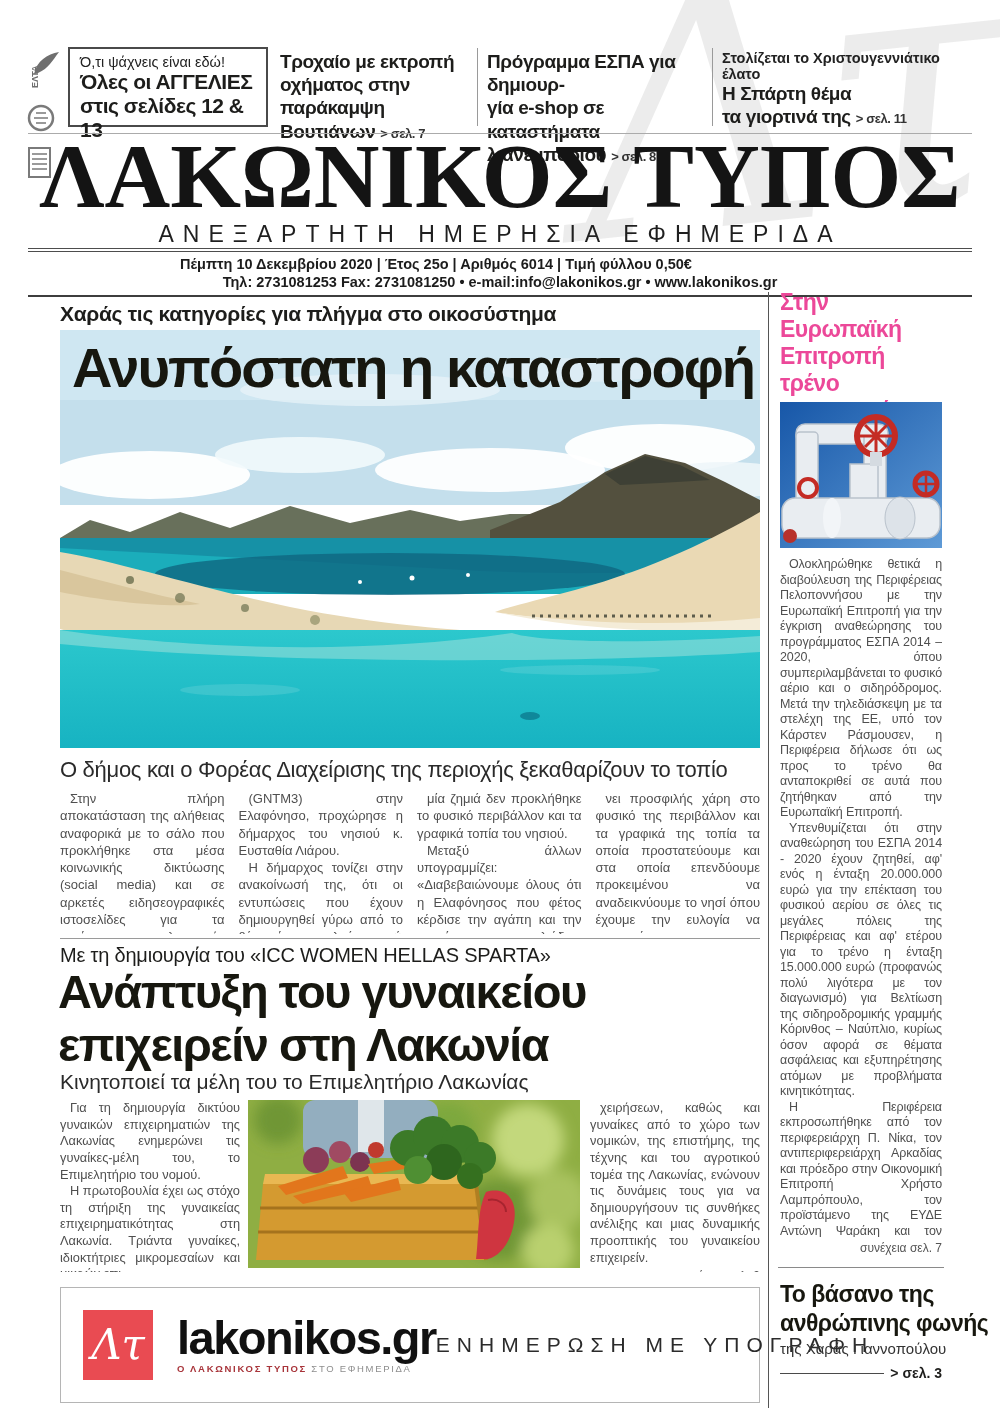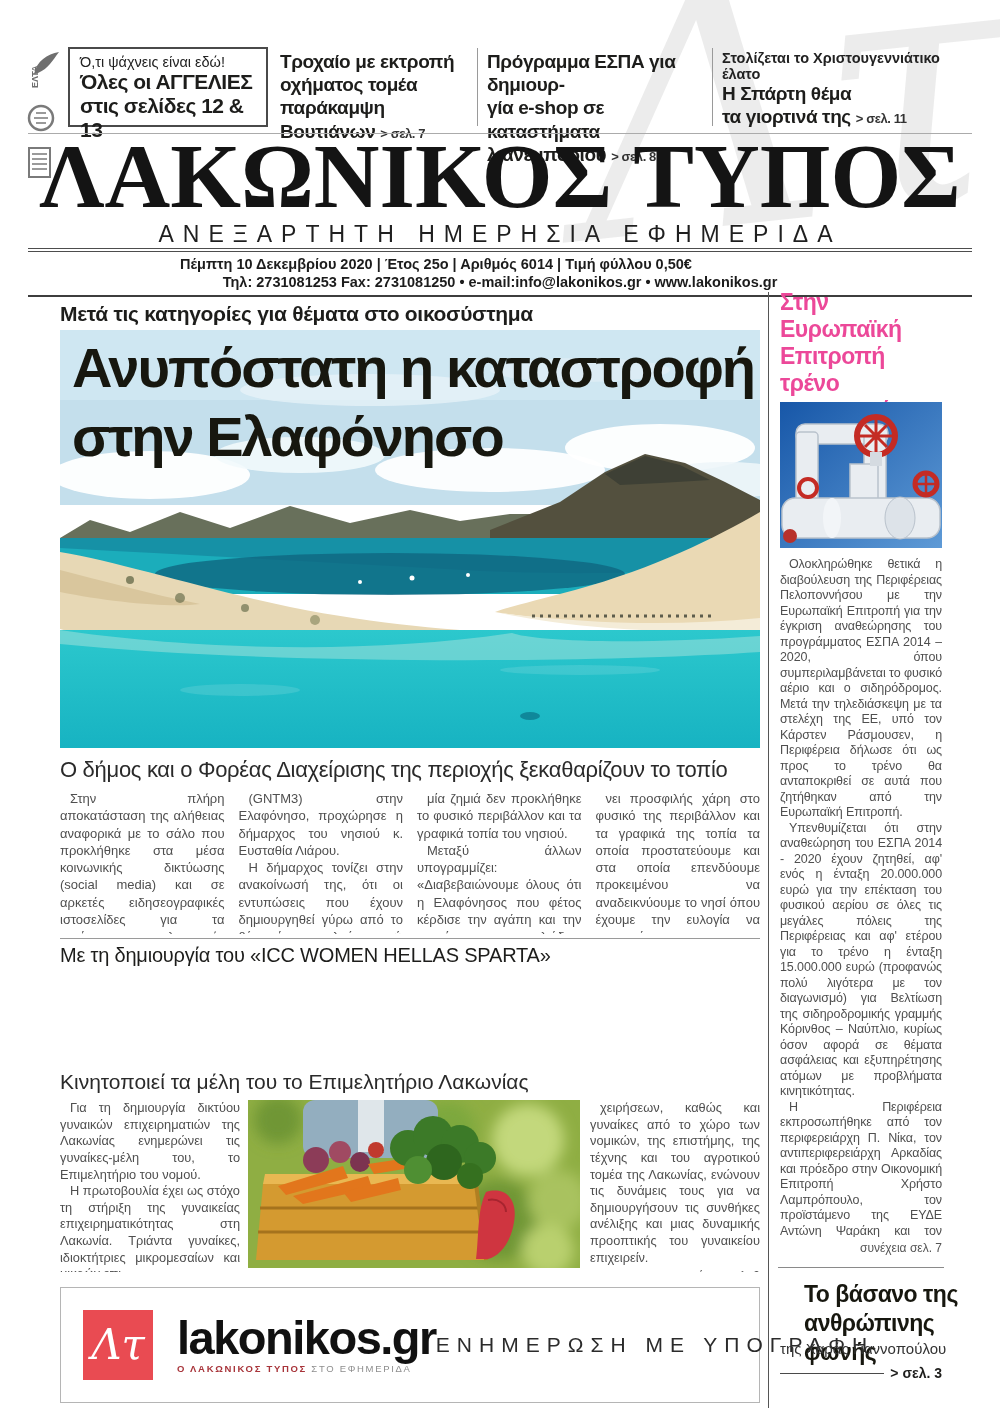--- a/index.html
+++ b/index.html
@@ -94,21 +94,21 @@
   .sb-headline span{display:block;}
   .photo-pipes{position:absolute;left:780px;top:402px;width:162px;height:146px;z-index:2;}
   .photo-pipes svg{display:block;width:100%;height:100%;}
   .sb-body{position:absolute;left:780px;top:557px;width:162px;height:680px;z-index:2;overflow:hidden;
            font-size:12.5px;line-height:1.24;letter-spacing:-0.1px;color:#4f4f4f;text-align:justify;}
   .sb-body p{margin:0;text-indent:9px;}
   .sb-cont{position:absolute;left:780px;top:1241px;width:162px;z-index:2;text-align:right;font-size:12px;color:#555;}
   .sb-rule{position:absolute;left:778px;top:1267px;width:166px;height:1px;background:#8a8a8a;z-index:2;}
   .sb-bottom-title{position:absolute;left:780px;top:1280px;z-index:2;font-size:23px;font-weight:bold;
                    line-height:1.25;letter-spacing:-0.5px;color:#17170f;}
-  .sb-bottom-title span{display:block;margin-left:24px;}
+  .sb-bottom-title span{display:block;}
   .sb-bottom-author{position:absolute;left:780px;top:1340px;z-index:2;font-size:15px;color:#333;}
   .sb-bottom-pageline{position:absolute;left:780px;top:1365px;width:162px;z-index:2;
                       display:flex;align-items:center;gap:6px;}
   .sb-bottom-pageline .dash{flex:1;height:1px;background:#4a4a4a;}
   .sb-bottom-pageline .pg{font-size:14px;font-weight:bold;color:#1d1d1b;white-space:nowrap;}
 </style>
 </head>
 <body>
 
 <div id="page">
@@ -137,21 +137,21 @@
   </div>
 
   <div class="adbox">
     <div class="l1">Ό,τι ψάχνεις είναι εδώ!</div>
     <div class="l2">Όλες οι ΑΓΓΕΛΙΕΣ</div>
     <div class="l3">στις σελίδες 12 &amp; 13</div>
   </div>
 
   <div class="teaser teaser-1">
     <span class="tline">Τροχαίο με εκτροπή</span>
-    <span class="tline">οχήματος τομέα παράκαμψη</span>
+    <span class="tline">οχήματος στην παράκαμψη</span>
     <span class="tline"><span>Βουτιάνων</span>
       <span class="pref">&gt; σελ. 7</span></span>
   </div>
   <div class="vdiv vd1"></div>
 
   <div class="teaser teaser-2">
     <span class="tline">Πρόγραμμα ΕΣΠΑ για δημιουρ-</span>
     <span class="tline">γία e-shop σε καταστήματα</span>
     <span class="tline"><span>λιανεμπορίου</span>
       <span class="pref">&gt; σελ. 8</span></span>
@@ -167,21 +167,21 @@
 
   <div class="hr-top"></div>
 
   <div class="mast-title">ΛΑΚΩΝΙΚΟΣ ΤΥΠΟΣ</div>
   <div class="mast-sub">ΑΝΕΞΑΡΤΗΤΗ ΗΜΕΡΗΣΙΑ ΕΦΗΜΕΡΙΔΑ</div>
   <div class="rule-double"></div>
   <div class="dateline">Πέμπτη 10 Δεκεμβρίου 2020 | Έτος 25ο | Αριθμός 6014 | Τιμή φύλλου 0,50€</div>
   <div class="contact">Τηλ: 2731081253 Fax: 2731081250 • e-mail:info@lakonikos.gr • www.lakonikos.gr</div>
   <div class="rule-heavy"></div>
 
-  <div class="kicker1">Μετά τις κατηγορίες για θέματα στο οικοσύστημα</div>
+  <div class="kicker1">Χαράς τις κατηγορίες για πλήγμα στο οικοσύστημα</div>
 
   <div class="photo-beach">
     <svg viewBox="0 0 700 418" preserveAspectRatio="none" xmlns="http://www.w3.org/2000/svg">
       <defs>
         <linearGradient id="seafg" x1="0" y1="0" x2="0" y2="1">
           <stop offset="0" stop-color="#2cc8cd"></stop>
             <stop offset="1" stop-color="#17b3c2"></stop>
         </linearGradient>
       </defs>
       <rect width="700" height="175" fill="#c4dfec"></rect>
@@ -214,21 +214,20 @@
       <circle cx="408" cy="245" r="2" fill="#ffffff"></circle>
       <circle cx="300" cy="252" r="2" fill="#ffffff"></circle>
       <ellipse cx="470" cy="386" rx="10" ry="4" fill="#0d7b8f" opacity="0.8"></ellipse>
       <ellipse cx="180" cy="360" rx="60" ry="6" fill="#ffffff" opacity="0.12"></ellipse>
       <ellipse cx="520" cy="340" rx="80" ry="5" fill="#ffffff" opacity="0.12"></ellipse>
     </svg>
   </div>
 
   <div class="lead-headline">
     <span>Ανυπόστατη η καταστροφή</span>
-    <span>στην Ελαφόνησο</span>
   </div>
 
   <div class="subhead1">Ο δήμος και ο Φορέας Διαχείρισης της περιοχής ξεκαθαρίζουν το τοπίο</div>
 
   <div class="lead-cols">
     <div class="bodycol">
       <p>Στην πλήρη αποκατάσταση της αλήθειας αναφορικά με το σάλο που προκλήθηκε στα μέσα κοινωνικής δικτύωσης (social media) και σε αρκετές ειδησεογραφικές ιστοσελίδες για τα γυρίσματα της τηλεοπτικής εκπομπής του Greece's Next Top Model</p>
     </div>
     <div class="bodycol">
       <p>(GNTM3) στην Ελαφόνησο, προχώρησε η δήμαρχος του νησιού κ. Ευσταθία Λιάρου.</p>
@@ -240,20 +239,24 @@
     </div>
     <div class="bodycol">
       <p>νει προσφιλής χάρη στο φυσικό της περιβάλλον και τα γραφικά της τοπία τα οποία προστατεύουμε και στα οποία επενδύουμε προκειμένου να αναδεικνύουμε το νησί όπου έχουμε την ευλογία να κατοικούμε».</p>
 
     </div>
   </div>
 
   <div class="rule-mid"></div>
 
   <div class="kicker2">Με τη δημιουργία του «ICC WOMEN HELLAS SPARTA»</div>
+  <div class="headline2">
+    <span>Ανάπτυξη του γυναικείου</span>
+    <span>επιχειρείν στη Λακωνία</span>
+  </div>
   <div class="subhead2">Κινητοποιεί τα μέλη του το Επιμελητήριο Λακωνίας</div>
 
   <div class="story2-left">
     <p>Για τη δημιουργία δικτύου γυναικών επιχειρηματιών της Λακωνίας ενημερώνει τις γυναίκες-μέλη του, το Επιμελητήριο του νομού.</p>
     <p>Η πρωτοβουλία έχει ως στόχο τη στήριξη της γυναικείας επιχειρηματικότητας στη Λακωνία. Τριάντα γυναίκες, ιδιοκτήτριες μικρομεσαίων και μικρών επι-</p>
   </div>
 
   <div class="photo-veg">
     <svg viewBox="0 0 332 168" preserveAspectRatio="none" xmlns="http://www.w3.org/2000/svg">
       <defs>

